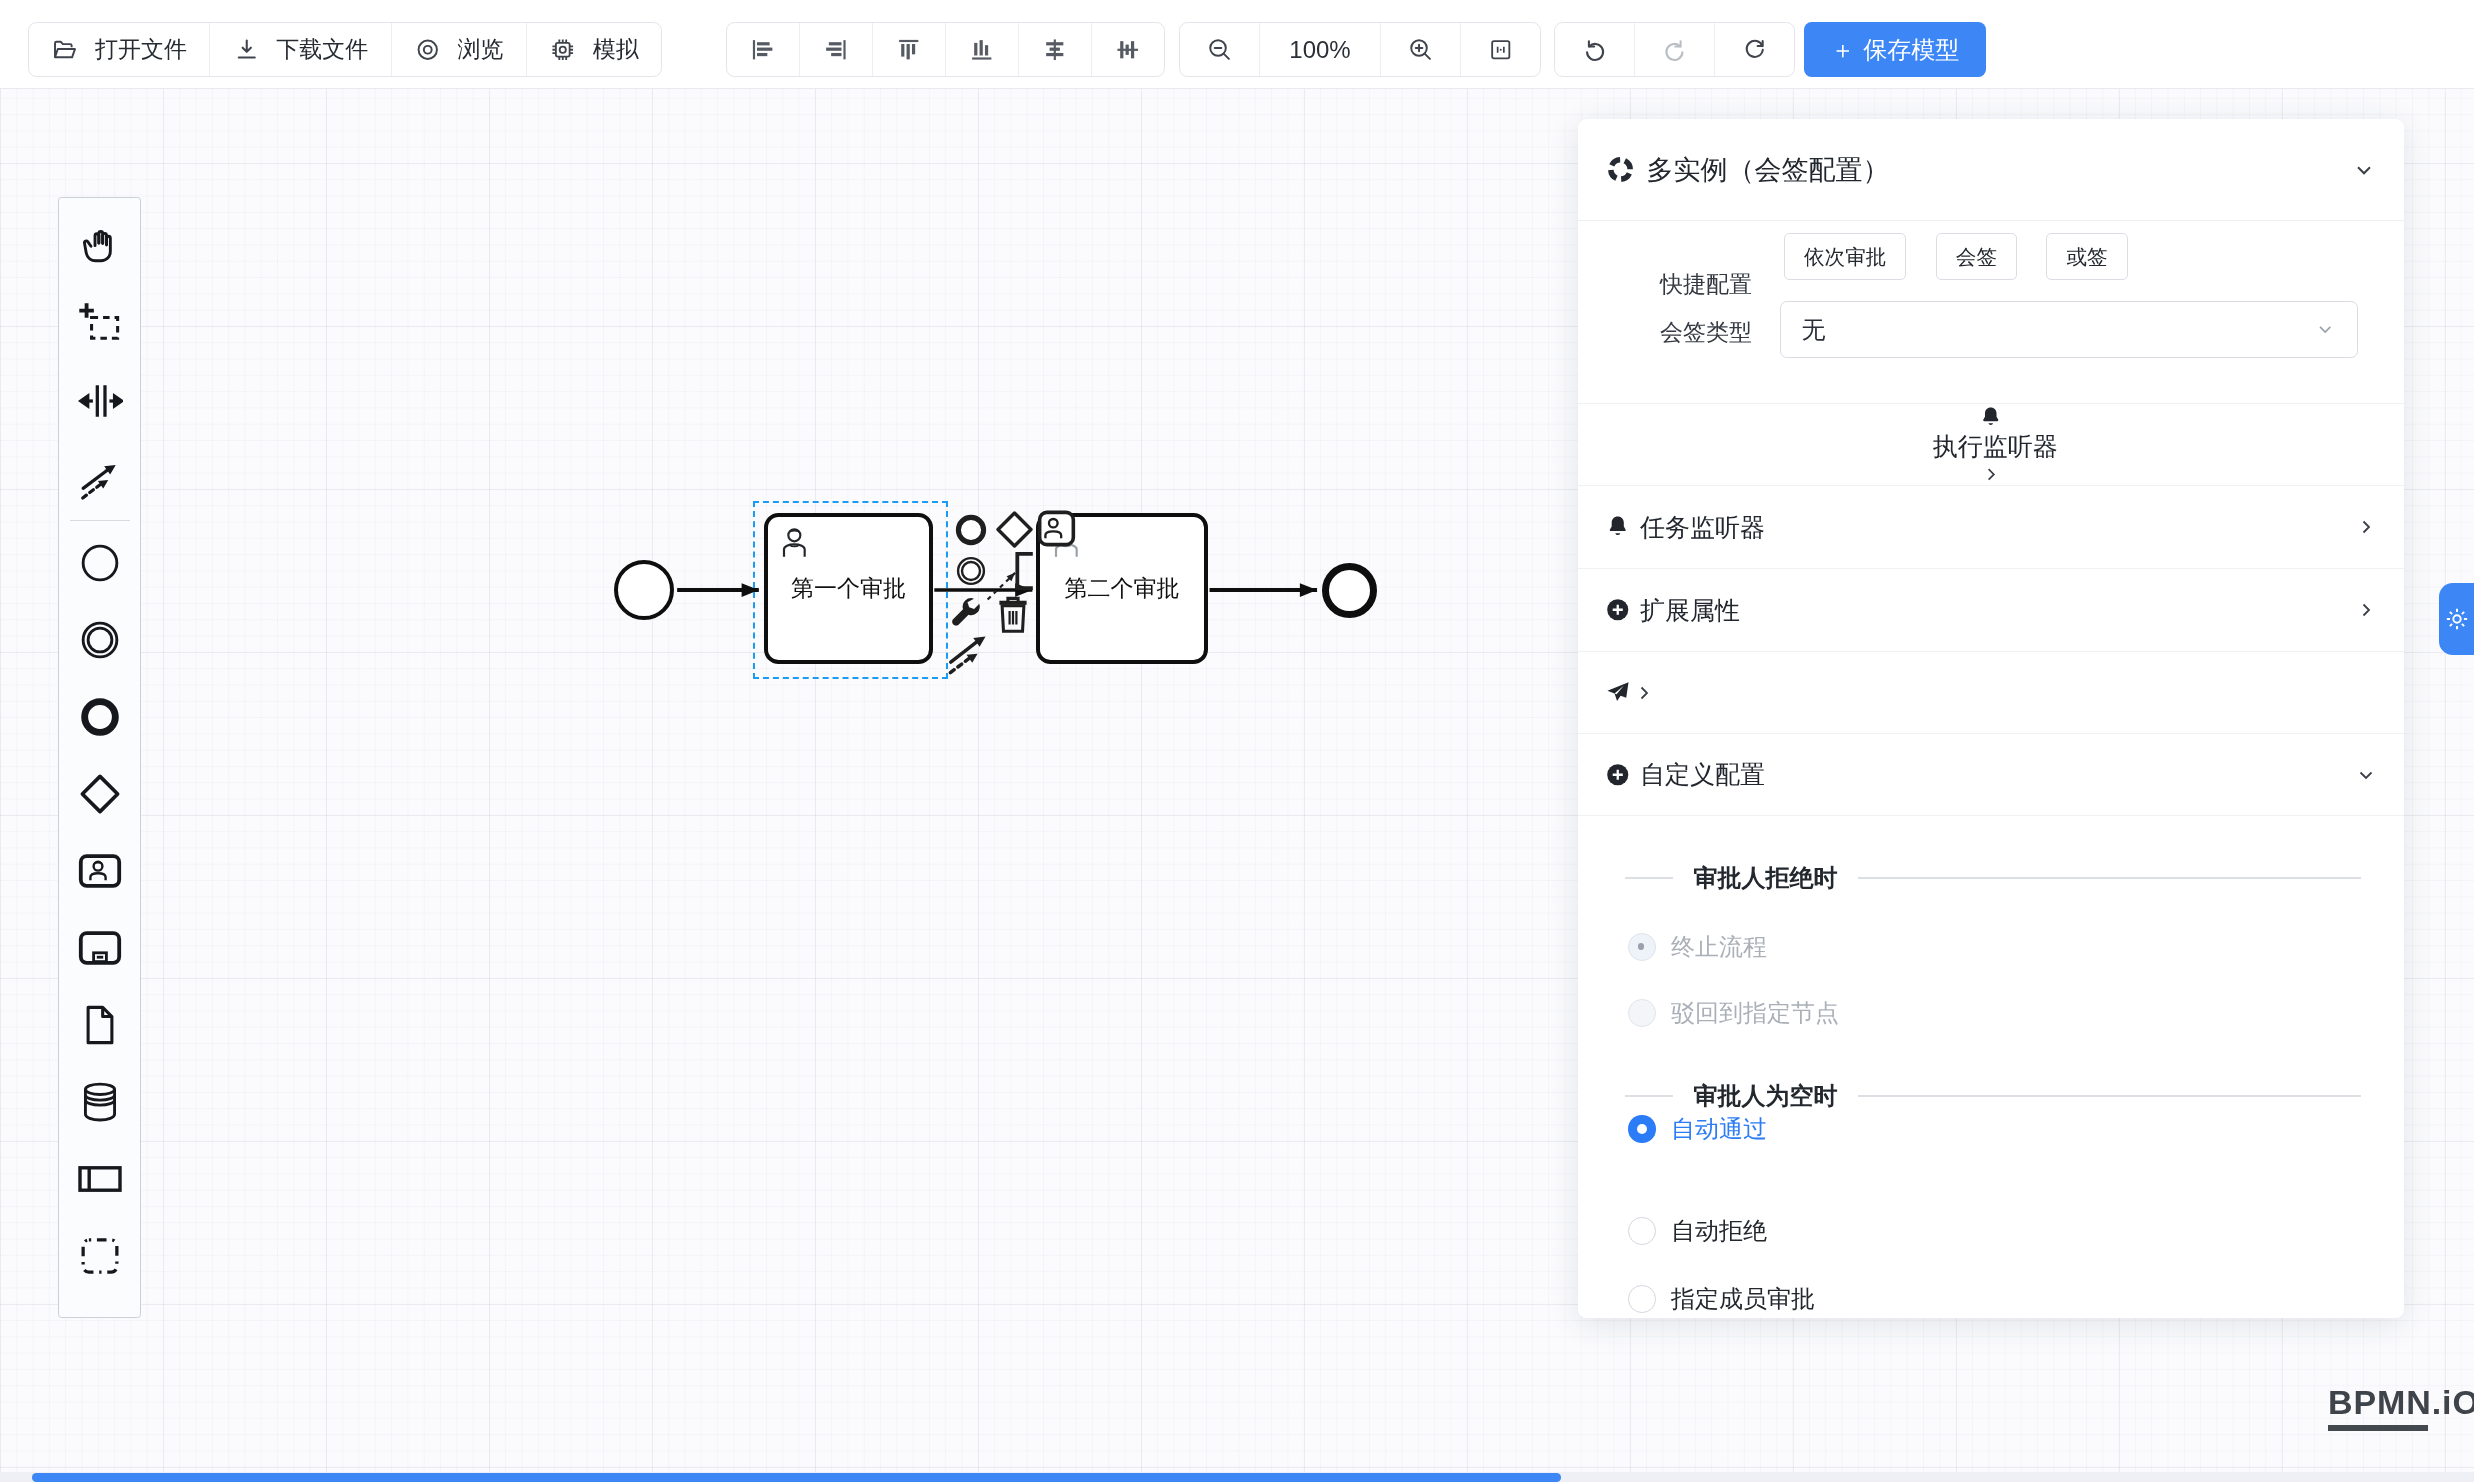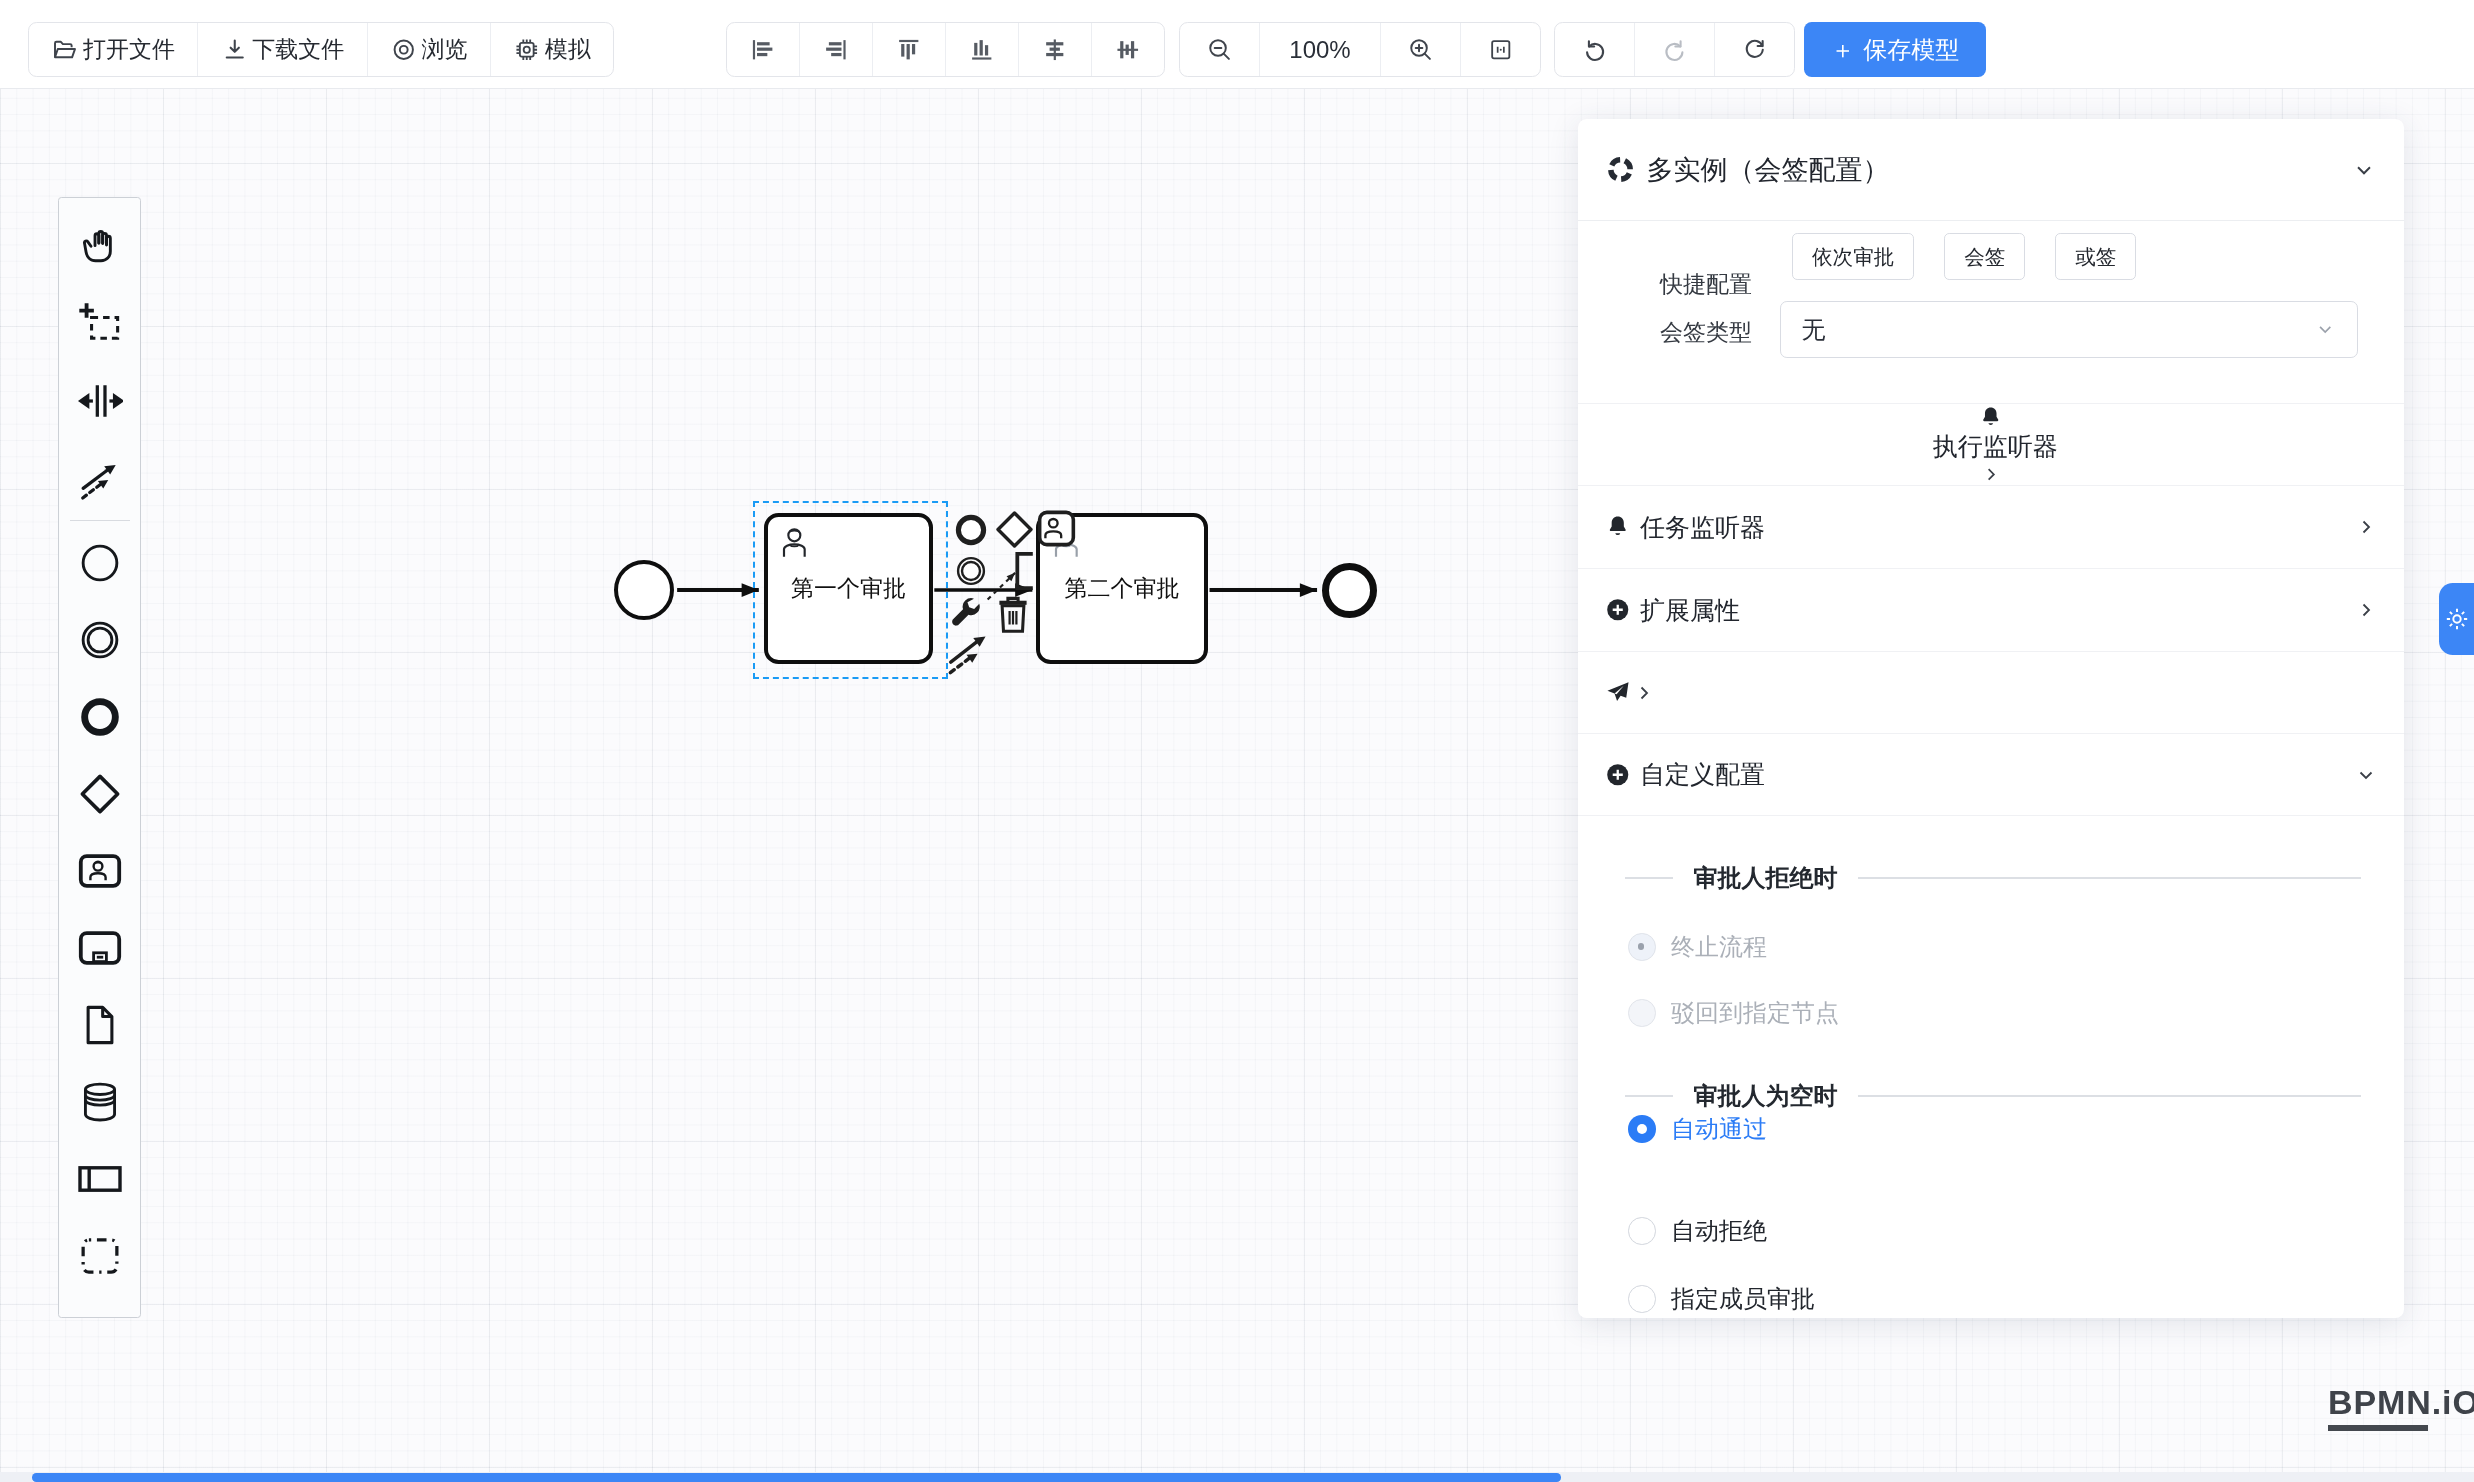--- a/index.html
+++ b/index.html
@@ -12,21 +12,21 @@
       linear-gradient(90deg, rgba(30,50,80,0.05) 0.9px, transparent 0.9px),
       linear-gradient(rgba(30,50,80,0.032) 0.9px, transparent 0.9px),
       linear-gradient(90deg, rgba(30,50,80,0.032) 0.9px, transparent 0.9px);
     background-size:163px 163px,163px 163px,16.3px 16.3px,16.3px 16.3px;
   }
   .abs{position:absolute;}
   svg{display:block;}
   
   #header{left:0;top:0;width:2475px;height:88px;background:#fff;border-bottom:0.9px solid #e8eaee;z-index:2;}
   .tb-group{position:absolute;top:22.4px;height:55px;background:#fff;border:1.7px solid #e3e5ea;border-radius:8.6px;display:flex;align-items:stretch;z-index:3;box-sizing:border-box;}
-  .tb-btn{display:flex;align-items:center;justify-content:center;gap:4px;padding:0 22.4px;font-size:23px;color:#262a31;cursor:pointer;}
+  .tb-btn{display:flex;align-items:center;justify-content:center;gap:16px;padding:0 22.4px;font-size:23px;color:#262a31;cursor:pointer;}
   .tb-btn + .tb-btn{border-left:1.7px solid #eceef2;}
   .tb-ico{width:27.5px;height:27.5px;flex:0 0 auto;}
   .tb-ibtn{width:72px;display:flex;align-items:center;justify-content:center;}
   .tb-ibtn + .tb-ibtn{border-left:1.7px solid #eceef2;}
   #zoom-level{width:120px;display:flex;align-items:center;justify-content:center;font-size:24px;color:#2a2f38;border-left:1.7px solid #eceef2;border-right:1.7px solid #eceef2;}
   #save-btn{position:absolute;left:1804px;top:22.4px;width:182px;height:55px;background:#3c86f6;border-radius:7.7px;display:flex;align-items:center;justify-content:center;gap:8.6px;color:#fff;font-size:24px;z-index:3;cursor:pointer;}
   
   #palette{left:58px;top:197px;width:83px;height:1121px;background:#fbfcfd;border:1.7px solid #ccd0d6;border-radius:3.4px;z-index:3;display:flex;flex-direction:column;align-items:center;padding-top:10.3px;box-sizing:border-box;}
   .pal-item{width:74px;height:77px;display:flex;align-items:center;justify-content:center;cursor:pointer;}
   .pal-sep{width:60px;height:0;border-top:1.7px solid #d8dbe0;margin:3.4px 0;}
@@ -384,21 +384,21 @@
     <svg width="29" height="29" viewBox="0 0 24 24" fill="none">
         <circle cx="12" cy="12" r="8" stroke="#262b33" stroke-width="4.6" stroke-dasharray="8.6 4" transform="rotate(24 12 12)"></circle>
       </svg>
     <span id="panel-title">多实例（会签配置）</span>
     <svg width="26" height="26" viewBox="0 0 24 24" fill="none" stroke="#3a3f47" stroke-width="1.8">
         <path d="M6.5 9.5 12 15l5.5-5.5"></path>
       </svg>
   </div>
 
   <div class="form-label" style="left:19px;top:124px;margin-top:26px;">快捷配置</div>
-  <div class="abs" style="left:214px;top:114px;">
+  <div class="abs" style="left:206px;top:114px;font-family:Liberation Serif, serif;">
     <span class="chip">依次审批</span>
     <span class="chip">会签</span>
     <span class="chip">或签</span>
   </div>
 
   <div class="form-label" style="left:19px;top:198px;">会签类型</div>
   <div id="type-select">
     <span style="flex:1;">无</span>
     <svg width="22.4" height="22.4" viewBox="0 0 24 24" fill="none" stroke="#9ba1ab" stroke-width="1.8">
         <path d="M6.5 9.5 12 15l5.5-5.5"></path>

